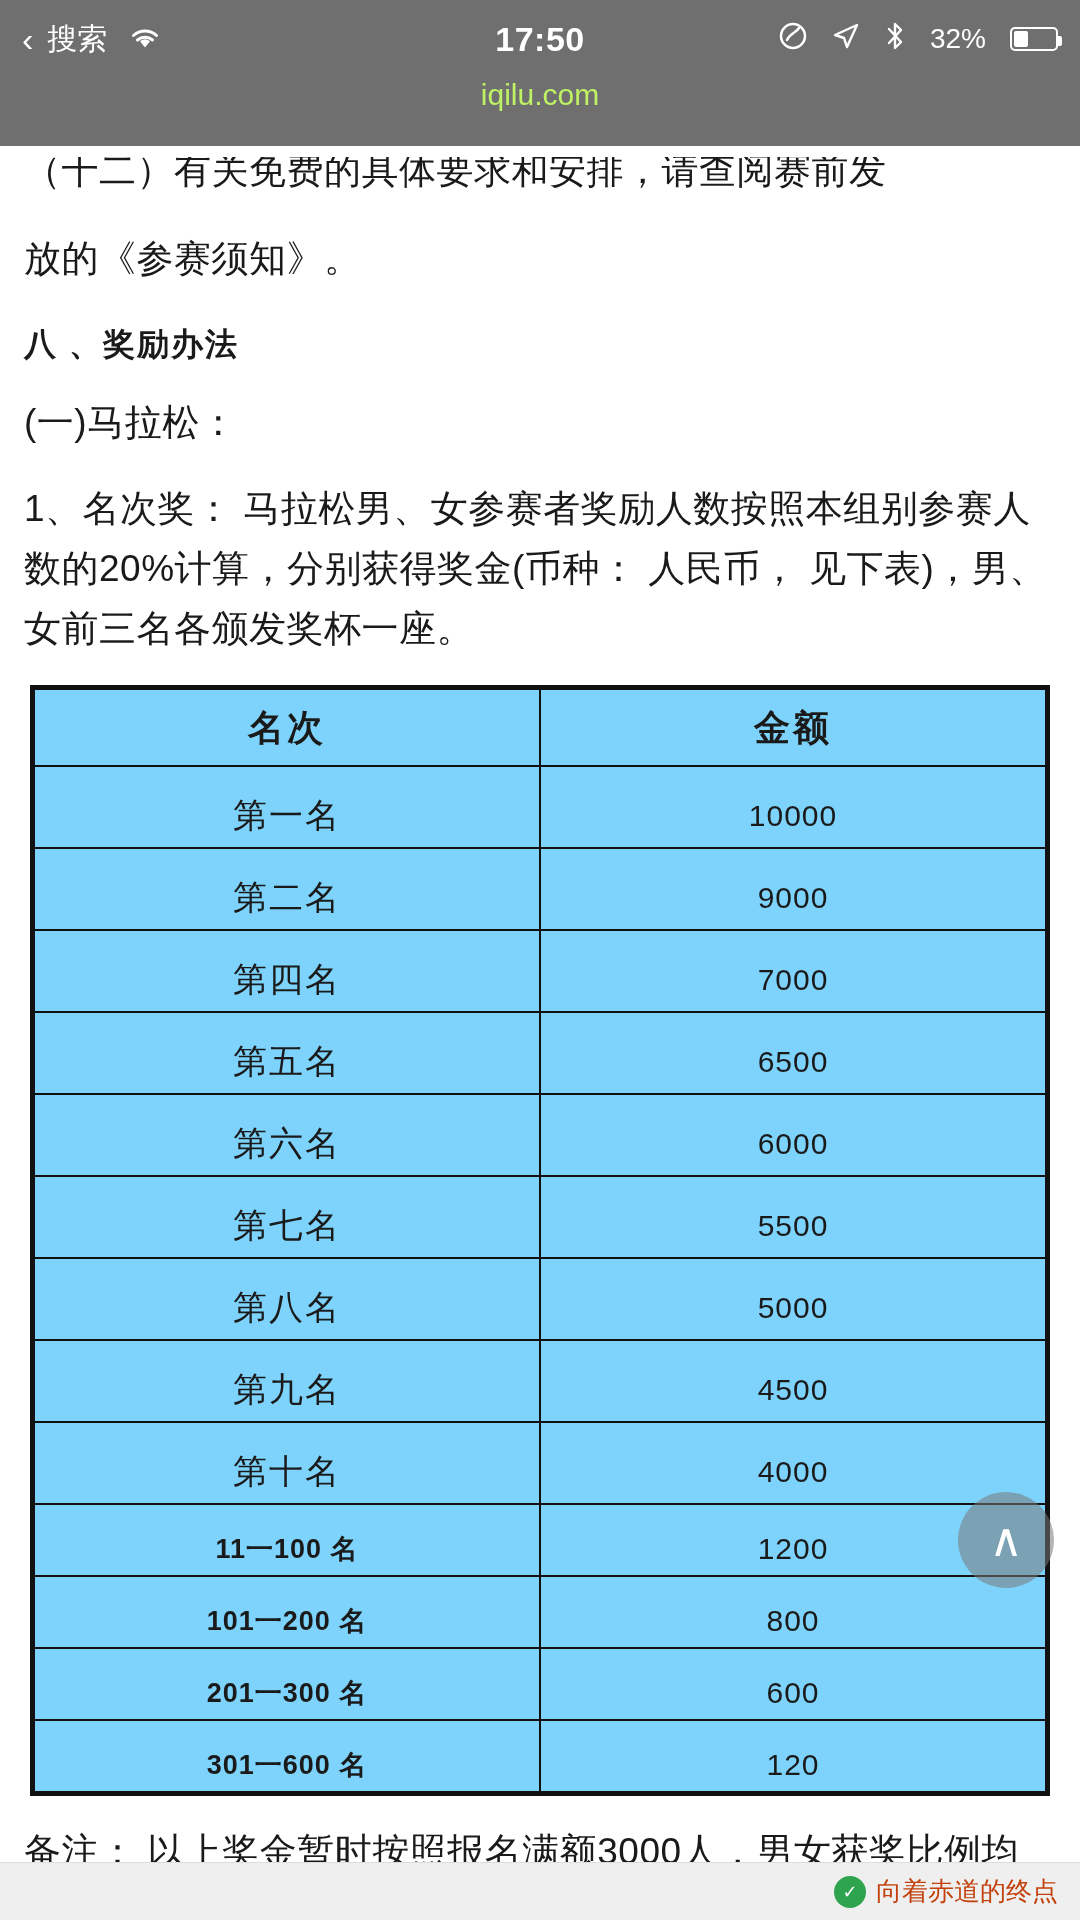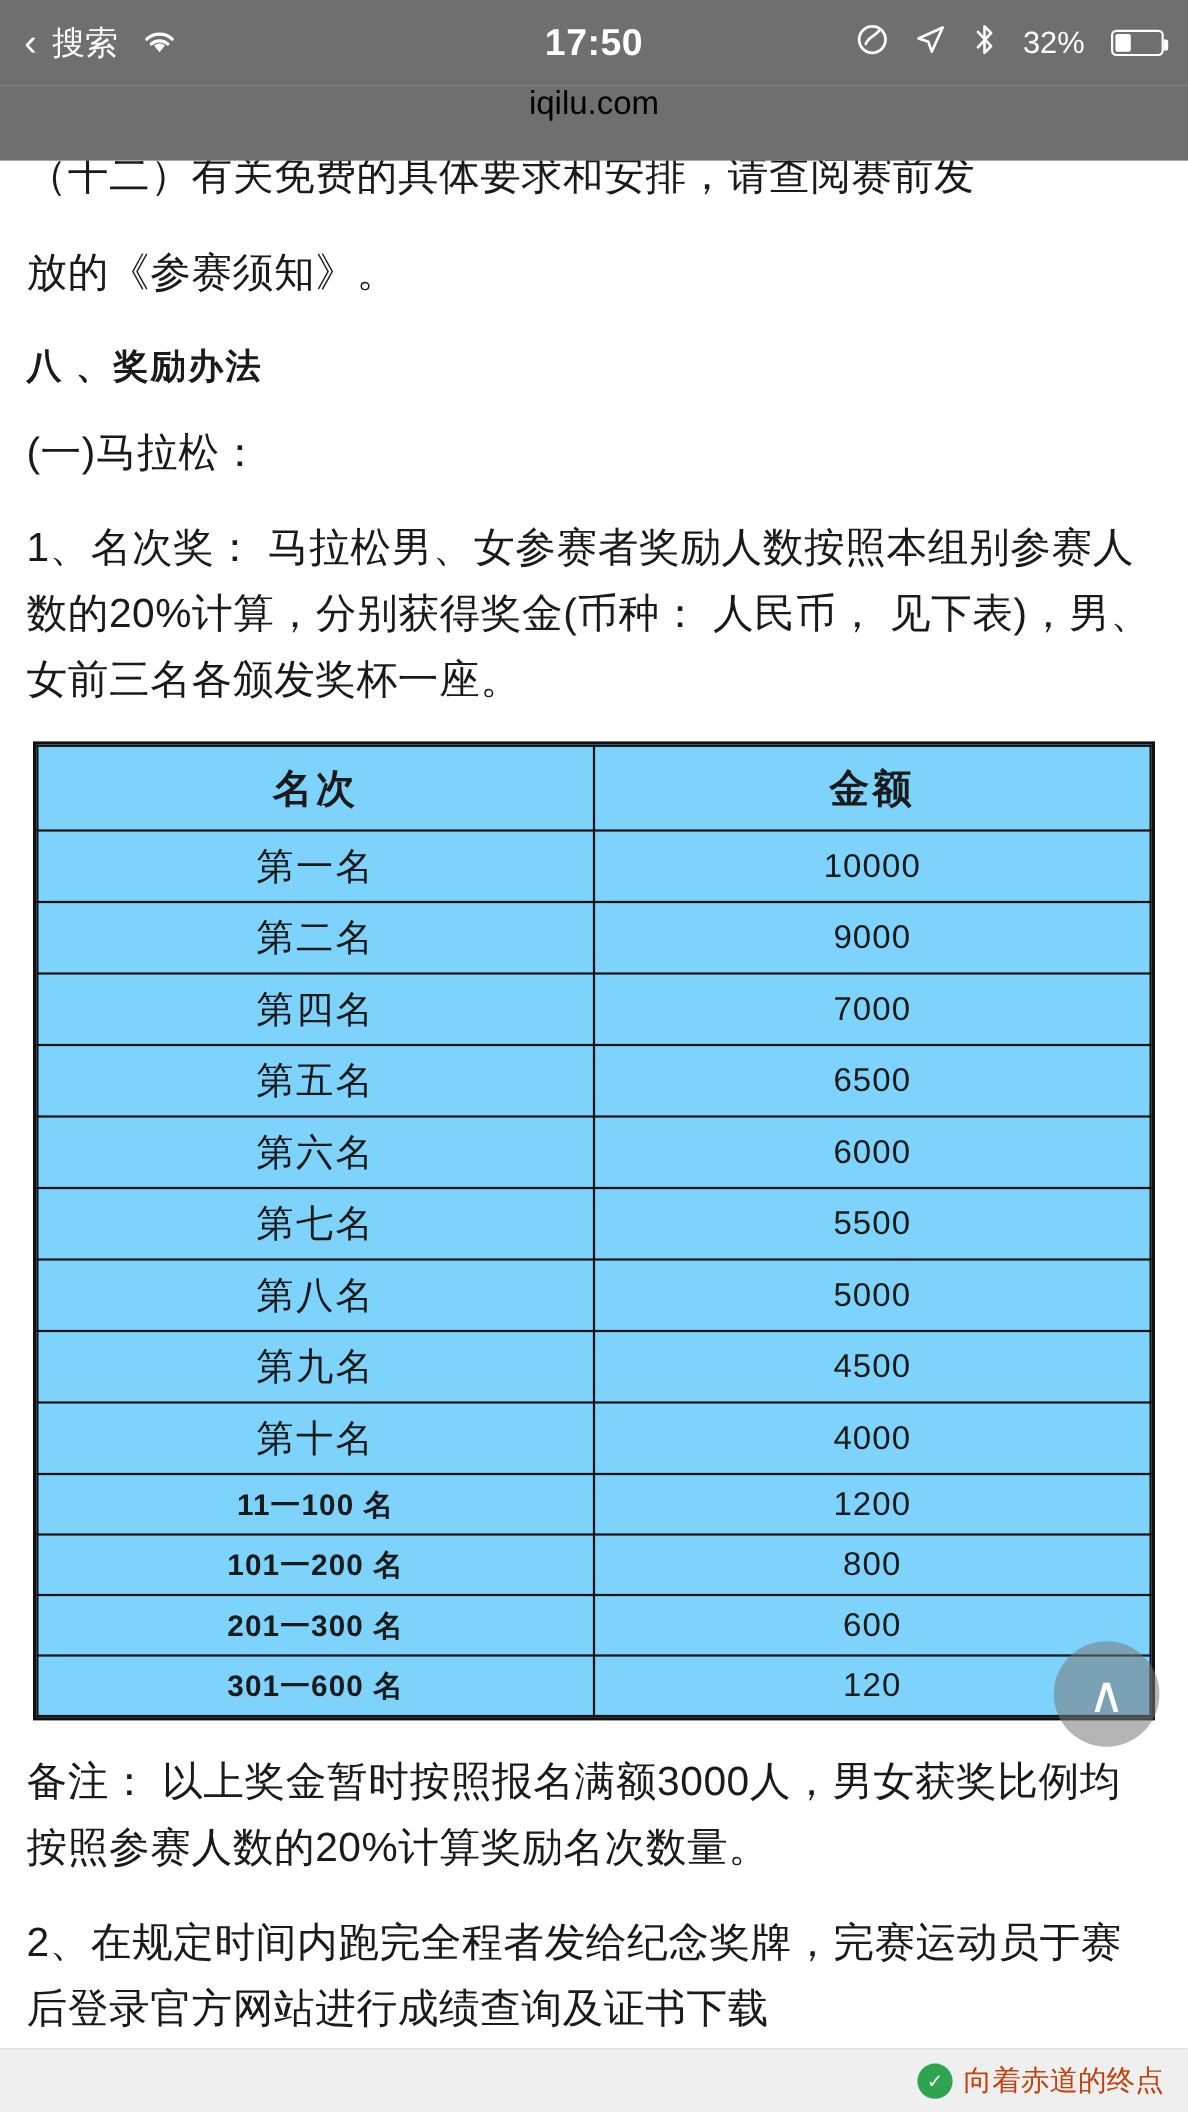--- a/index.html
+++ b/index.html
@@ -66,40 +66,40 @@
     left: 2px; top: 2px; bottom: 2px;
     width: 32%;
     background: #fff;
     border-radius: 2px;
   }
 
   
   .urlbar {
     height: 68px;
     background: #6f6f6f;
-    color: #000000;
+    color: #bef264;
     display: flex;
     align-items: flex-start;
     justify-content: center;
     font-size: 30px;
   }
 
   
   .page {
     padding: 0 24px;
     color: #1a1a1a;
   }
   .p {
     font-size: 37px;
     line-height: 1.62;
     margin: 26px 0;
     letter-spacing: 0.5px;
   }
   .clipped-top {
-    margin-top: 0;
+    margin-top: 11px;
     height: 46px;
     overflow: hidden;
     position: relative;
   }
   .clipped-top span { position: relative; top: -16px; display: block; }
   .h2 {
     font-size: 32px;
     font-weight: 700;
     margin: 34px 0 26px;
     letter-spacing: 2px;
@@ -120,21 +120,21 @@
     text-align: center;
     font-weight: 400;
   }
   thead th {
     font-size: 36px;
     font-weight: 700;
     padding: 14px 0 12px;
     letter-spacing: 3px;
   }
   tbody td {
-    padding: 9px 0 8px;
+    padding: 26px 0 8px;
     text-align: center;
   }
   td.rank { font-size: 34px; letter-spacing: 2px; }
   td.amount { font-size: 30px; letter-spacing: 1px; }
   td.rank.range { font-size: 27px; letter-spacing: 1px; font-weight: bold; }
 
   
   .fab {
     position: absolute;
     right: 26px;

